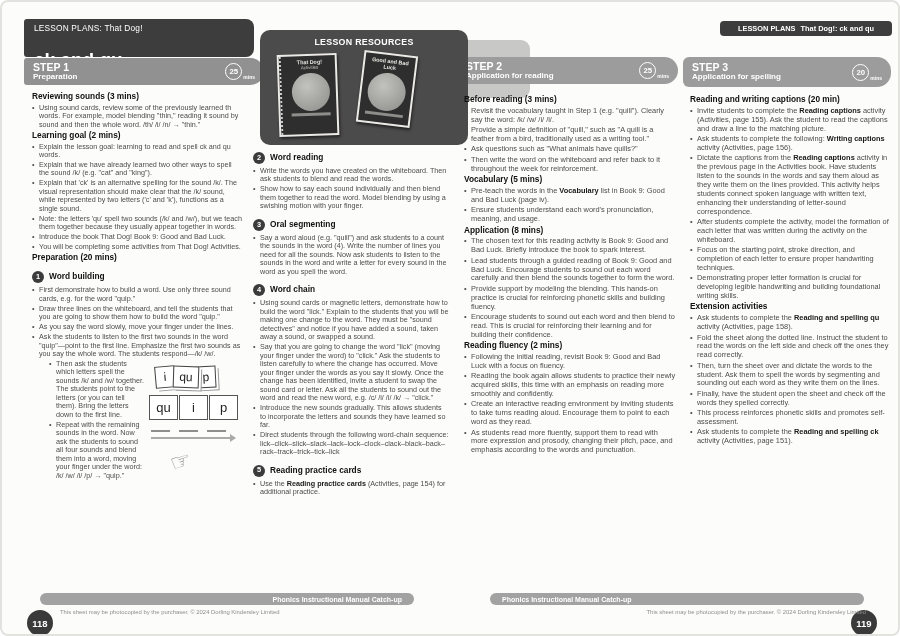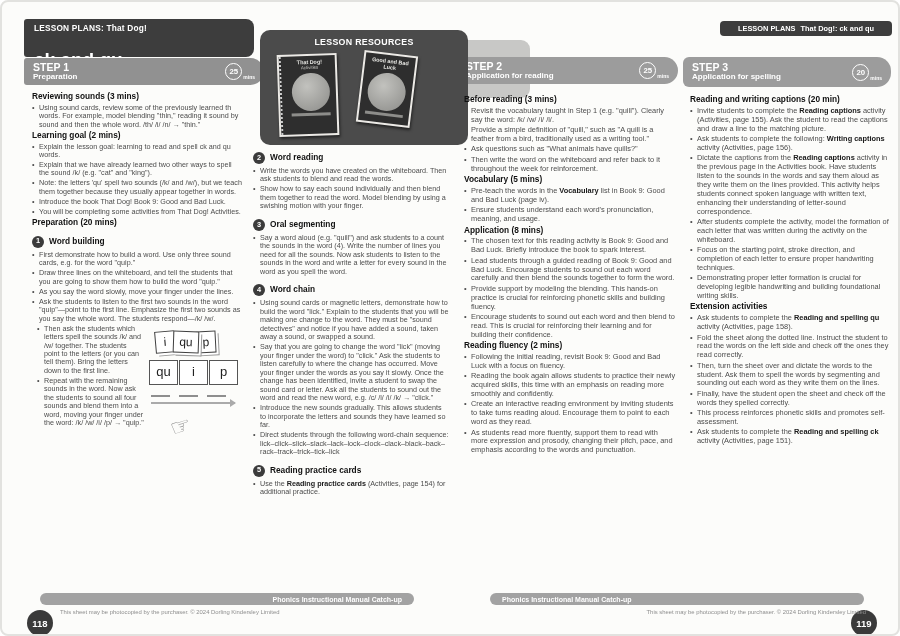--- a/index.html
+++ b/index.html
@@ -4,21 +4,21 @@
 <style>
   html,body{margin:0;padding:0;background:#ffffff;}
   .sheet{position:relative;width:900px;height:636px;background:#fcfcfa;border:2px solid #e2e2df;
          border-radius:8px;box-sizing:border-box;overflow:hidden;
          font-family:"Liberation Sans",sans-serif;color:#4c4c4c;}
   b{color:#1a1a1a;}
 
   
   .title-block{position:absolute;left:22px;top:17px;width:230px;height:38px;background:#3d3d3d;
                border-radius:3px 8px 8px 3px;color:#fff;padding:4px 10px;box-sizing:border-box;z-index:2;}
-  .eyebrow{font-size:8.3px;font-weight:bold;letter-spacing:.2px;}
+  .eyebrow{font-size:8.3px;font-weight:normal;letter-spacing:.2px;}
   .big-title{font-size:19px;font-weight:bold;margin-top:16px;}
 
   .connector{position:absolute;left:424px;top:38px;width:104px;height:58px;background:#c8c8c6;border-radius:9px;z-index:0;}
 
   .step-bar{position:absolute;background:#919191;color:#fff;display:flex;align-items:center;
             justify-content:space-between;box-sizing:border-box;padding:3px 9px;z-index:2;}
   #step1{left:22px;top:56px;width:240px;height:27px;border-radius:3px 14px 14px 3px;}
   #step2{left:455px;top:55px;width:221px;height:27px;border-radius:6px 14px 14px 6px;background:#9c9c9c;}
   #step3{left:681px;top:55px;width:208px;height:30px;border-radius:6px 14px 14px 6px;background:#9c9c9c;}
   .step-label{font-size:10.5px;font-weight:bold;line-height:1.05;}
@@ -59,21 +59,21 @@
   ul.bullets{list-style:none;margin:0;padding:0;}
   ul.bullets li{position:relative;padding-left:7px;margin:0 0 1.5px;}
   ul.bullets li::before{content:"•";position:absolute;left:0;top:0;}
 
   .numbered{display:flex;align-items:center;gap:5px;margin:8px 0 3px;}
   .numcircle{width:12px;height:12px;border-radius:50%;background:#3b3b3b;color:#fff;font-size:7.4px;font-weight:bold;
              display:flex;align-items:center;justify-content:center;flex:0 0 12px;}
   .numbered h4{font-size:8.3px;color:#111;margin:0;font-weight:bold;}
   .indent{margin-left:17px;}
 
-  .wb-row{display:flex;gap:5px;margin-left:5px;}
+  .wb-row{display:flex;gap:5px;margin-left:17px;}
   .wb-row ul{flex:1;min-width:0;}
   .diagram{width:94px;flex:0 0 94px;padding-top:6px;}
   .card{display:inline-flex;align-items:center;justify-content:center;background:#fff;border:1.4px solid #3f3f3f;
         box-shadow:2px 2px 0 #fff,3px 3px 0 #9a9a9a;font-size:12px;color:#222;box-sizing:border-box;}
   .cards-scatter{display:flex;align-items:flex-start;margin-left:6px;}
   .cards-scatter .card{width:20px;height:22px;}
   .c-i{transform:rotate(-5deg);}
   .c-qu{width:26px !important;transform:rotate(2deg);margin-left:-2px;z-index:1;}
   .c-p{transform:rotate(-3deg);margin-left:-3px;}
   .cards-row{display:flex;gap:1px;margin-top:7px;}
@@ -172,20 +172,21 @@
       <h3 class="section-h">Reviewing sounds (3 mins)</h3>
       <ul class="bullets">
           <li>Using sound cards, review some of the previously learned th words. For example, model blending "thin," reading it sound by sound and then the whole word. /th/ /i/ /n/ → "thin."</li>
         </ul>
     </section>
     <section>
       <h3 class="section-h">Learning goal (2 mins)</h3>
       <ul class="bullets">
           <li>Explain the lesson goal: learning to read and spell ck and qu words.</li>
           <li>Explain that we have already learned two other ways to spell the sound /k/ (e.g. "cat" and "king").</li>
+          <li>Explain that 'ck' is an alternative spelling for the sound /k/. The visual representation should make clear that the /k/ sound, while represented by two letters ('c' and 'k'), functions as a single sound.</li>
           <li>Note: the letters 'qu' spell two sounds (/k/ and /w/), but we teach them together because they usually appear together in words.</li>
           <li>Introduce the book That Dog! Book 9: Good and Bad Luck.</li>
           <li>You will be completing some activities from That Dog! Activities.</li>
         </ul>
     </section>
     <section>
       <h3 class="section-h">Preparation (20 mins)</h3>
     </section>
     <div>
       <div class="numbered">

